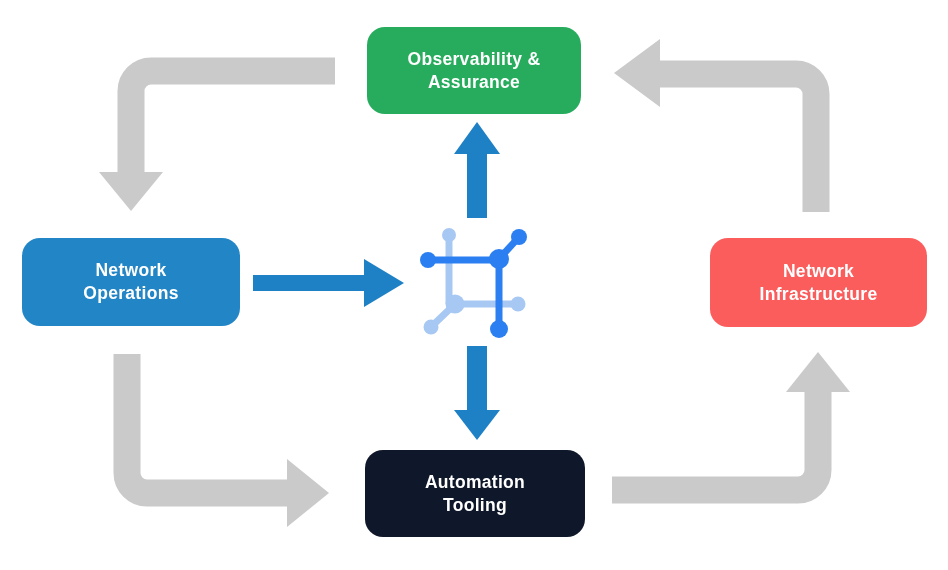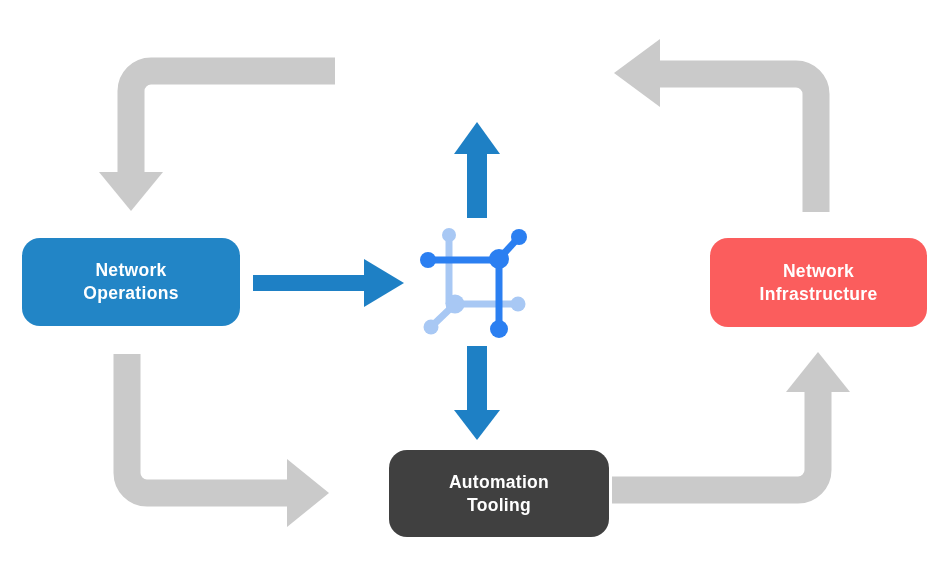--- a/index.html
+++ b/index.html
@@ -109,29 +109,33 @@
       <path d="M 13 38 H 84" stroke-width="7" fill="none"></path>
       <path d="M 84 38 V 107" stroke-width="7" fill="none"></path>
       <path d="M 84 37 L 104 15" stroke-width="7" fill="none"></path>
       <circle cx="13" cy="38" r="8" stroke="none"></circle>
       <circle cx="104" cy="15" r="8" stroke="none"></circle>
       <circle cx="84" cy="37" r="10" stroke="none"></circle>
       <circle cx="84" cy="107" r="9" stroke="none"></circle>
     </g>
   </svg>
 
+  <div class="node node-observability" style="background-color: rgb(38, 172, 92);">
+    <span class="label">Observability &amp;
+Assurance</span>
+  </div>
 
   <div class="node node-operations" style="background-color: rgb(34, 133, 198);">
     <span class="label">Network
 Operations</span>
   </div>
 
   <div class="node node-infrastructure" style="background-color: rgb(251, 93, 93);">
     <span class="label">Network
 Infrastructure</span>
   </div>
 
-  <div class="node node-tooling" style="background-color: #404040; margin-left: 24px;">
+  <div class="node node-tooling" style="background-color: #0f172a;">
     <span class="label">Automation
 Tooling</span>
   </div>
 
 </div>
 
 </body></html>

